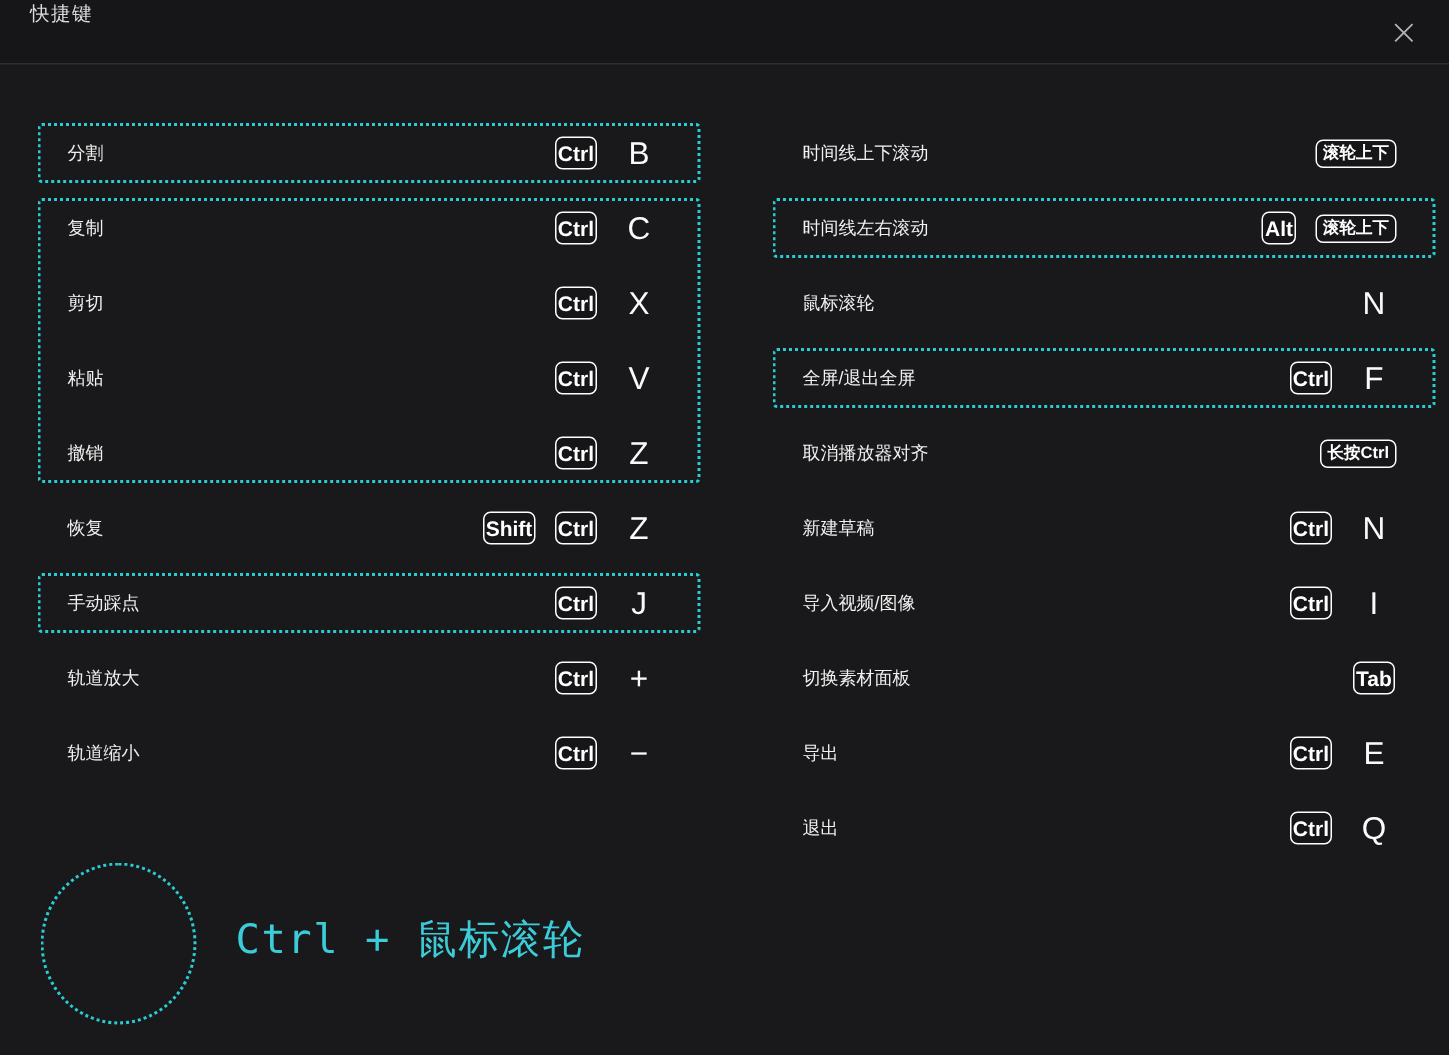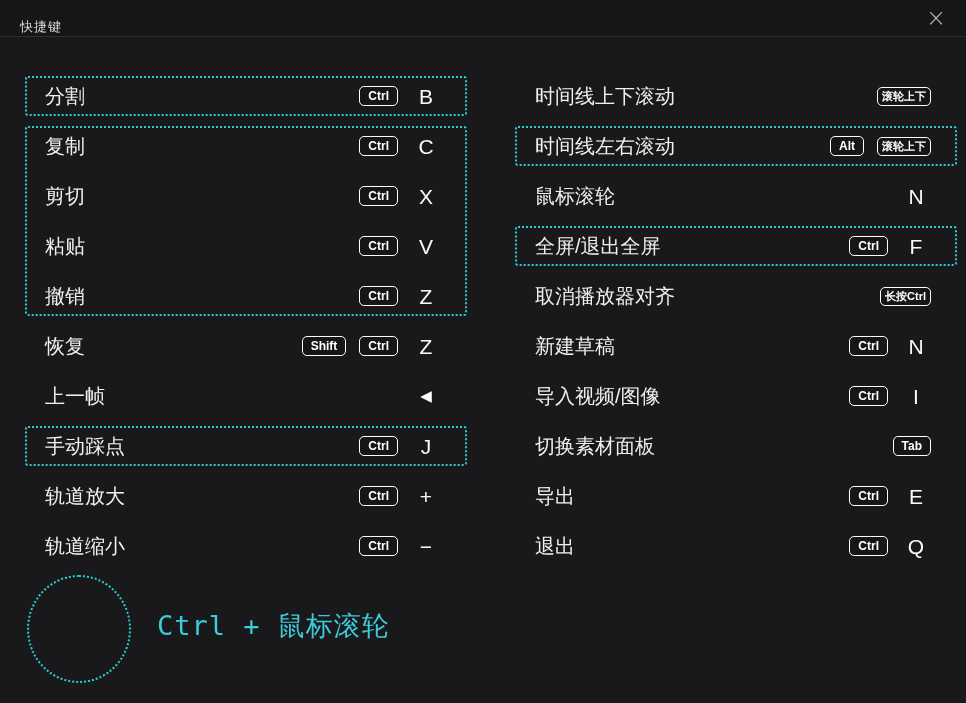--- a/index.html
+++ b/index.html
@@ -4,56 +4,56 @@
 <style>
   html,body{margin:0;padding:0;}
   body{
     width:966px;height:703px;position:relative;overflow:hidden;
     background:#19191b;
     font-family:"Liberation Sans","DejaVu Sans",sans-serif;
     -webkit-font-smoothing:antialiased;
   }
   
   .titlebar{
-    height:37px;box-sizing:border-box;position:relative;
+    height:43px;box-sizing:border-box;position:relative;
     background:#161618;border-bottom:1px solid #2e2e31;
-    display:flex;align-items:flex-end;
+    display:flex;align-items:flex-start;
   }
   .title{margin-left:20px;font-size:13px;color:#dcdcdc;letter-spacing:1px;}
   .close-btn{
     position:absolute;right:14px;top:50%;transform:translateY(-50%);
     background:none;border:none;cursor:pointer;padding:2px 6px;
     font-size:24px;line-height:1;color:#b3b3b3;
     font-family:"DejaVu Sans",sans-serif;font-weight:300;
   }
   
   .columns{display:flex;gap:48px;padding:34px 9px 0 25px;}
   .col{width:442px;flex:0 0 442px;}
   .group{position:relative;}
   .group.boxed::before{
     content:"";position:absolute;left:0;right:0;top:5px;bottom:5px;
     border:2px dotted #2acbd1;border-radius:3px;pointer-events:none;z-index:2;
   }
   .row{
     height:50px;display:flex;align-items:center;justify-content:space-between;
     padding:0 26px 0 20px;box-sizing:border-box;
   }
-  .label{font-size:20px;color:#f0f0f0;white-space:nowrap;}
+  .label{font-size:12px;color:#f0f0f0;white-space:nowrap;}
   .keys{display:flex;align-items:center;gap:13px;}
   .slot{min-width:30px;display:flex;justify-content:center;align-items:center;}
   .keycap{
     font-size:21px;color:#fafafa;font-weight:400;line-height:1;
     font-family:"Liberation Sans","DejaVu Sans",sans-serif;
   }
   .badge{
     display:inline-flex;align-items:center;justify-content:center;
     border:1.5px solid #ffffff;border-radius:5px;
     background:#161618;color:#ffffff;
-    font-size:12px;font-weight:700;line-height:1;
-    padding:3px 8px;letter-spacing:0;white-space:nowrap;
+    font-size:14px;font-weight:700;line-height:1;
+    padding:3px 1px;letter-spacing:0;white-space:nowrap;
   }
   .badge.cn{font-size:11px;padding:3px 4px;text-align:center;}
   .icon{display:inline-flex;align-items:center;justify-content:center;}
   .tri{font-size:15px;color:#ffffff;line-height:1;font-family:"DejaVu Sans",sans-serif;}
   
   .zoom-ellipse{
     position:absolute;left:27px;top:575px;width:100px;height:104px;
     border:2px dotted #2acbd1;border-radius:50%;z-index:3;pointer-events:none;
   }
   .annotation{
@@ -125,30 +125,20 @@
         <div class="row">
           <span class="label">恢复</span>
           <span class="keys">
             <span class="badge">Shift</span>
             <span class="badge">Ctrl</span>
             <span class="slot">
               <span class="keycap">Z</span>
             </span>
           </span>
         </div>
-        <div class="row">
-          <span class="label">上一帧</span>
-          <span class="keys">
-            <span class="slot">
-              <span class="icon">
-                <span class="tri">◀</span>
-              </span>
-            </span>
-          </span>
-        </div>
       </div>
       <div class="group boxed">
         <div class="row">
           <span class="label">手动踩点</span>
           <span class="keys">
             <span class="badge">Ctrl</span>
             <span class="slot">
               <span class="keycap">J</span>
             </span>
           </span>

